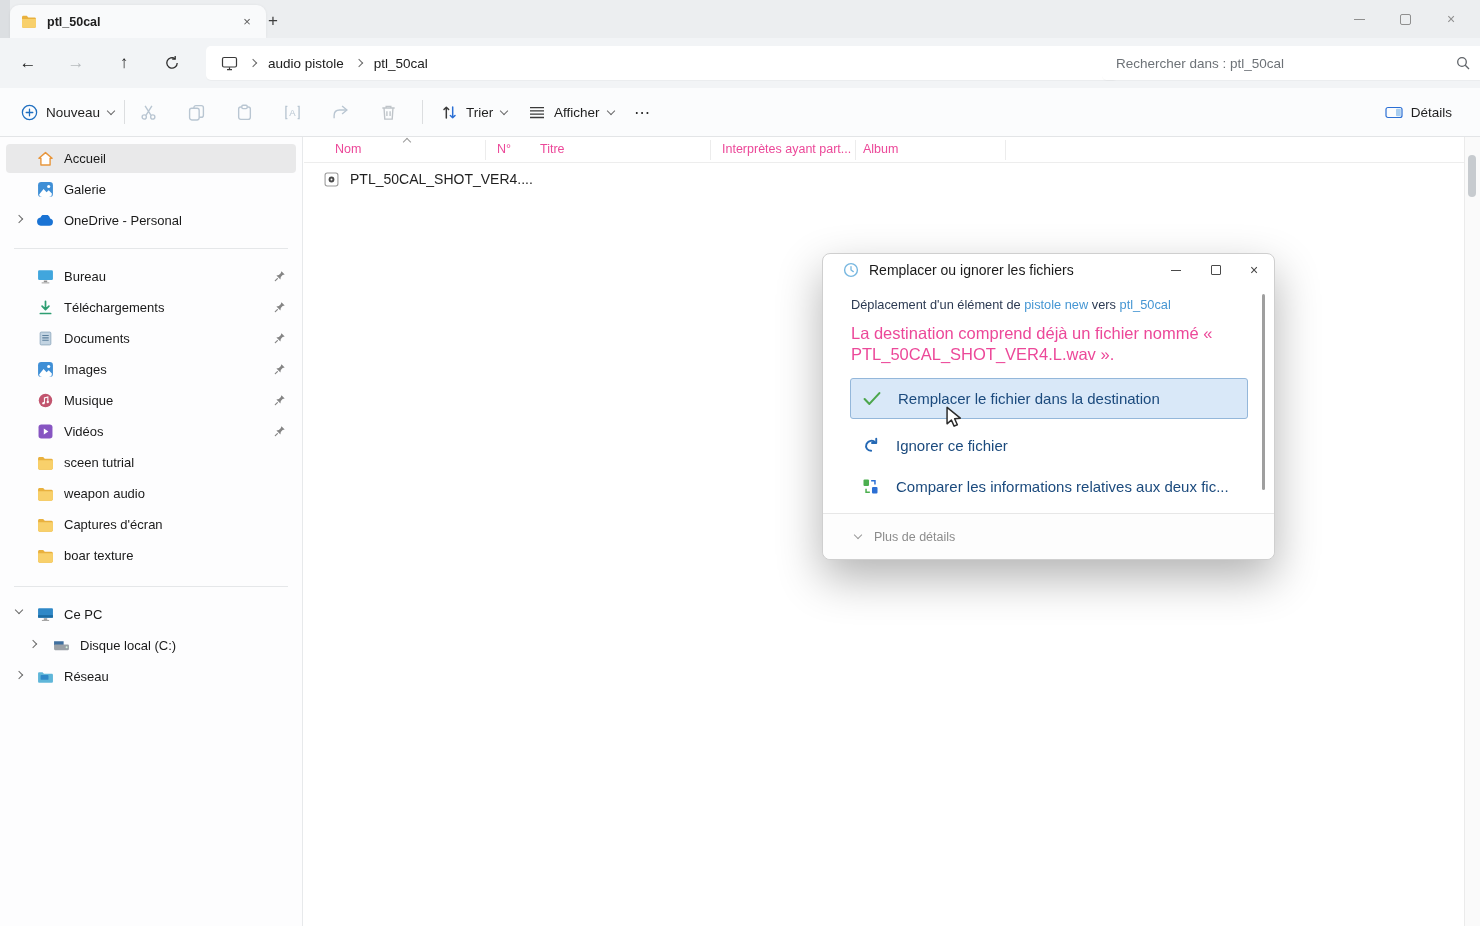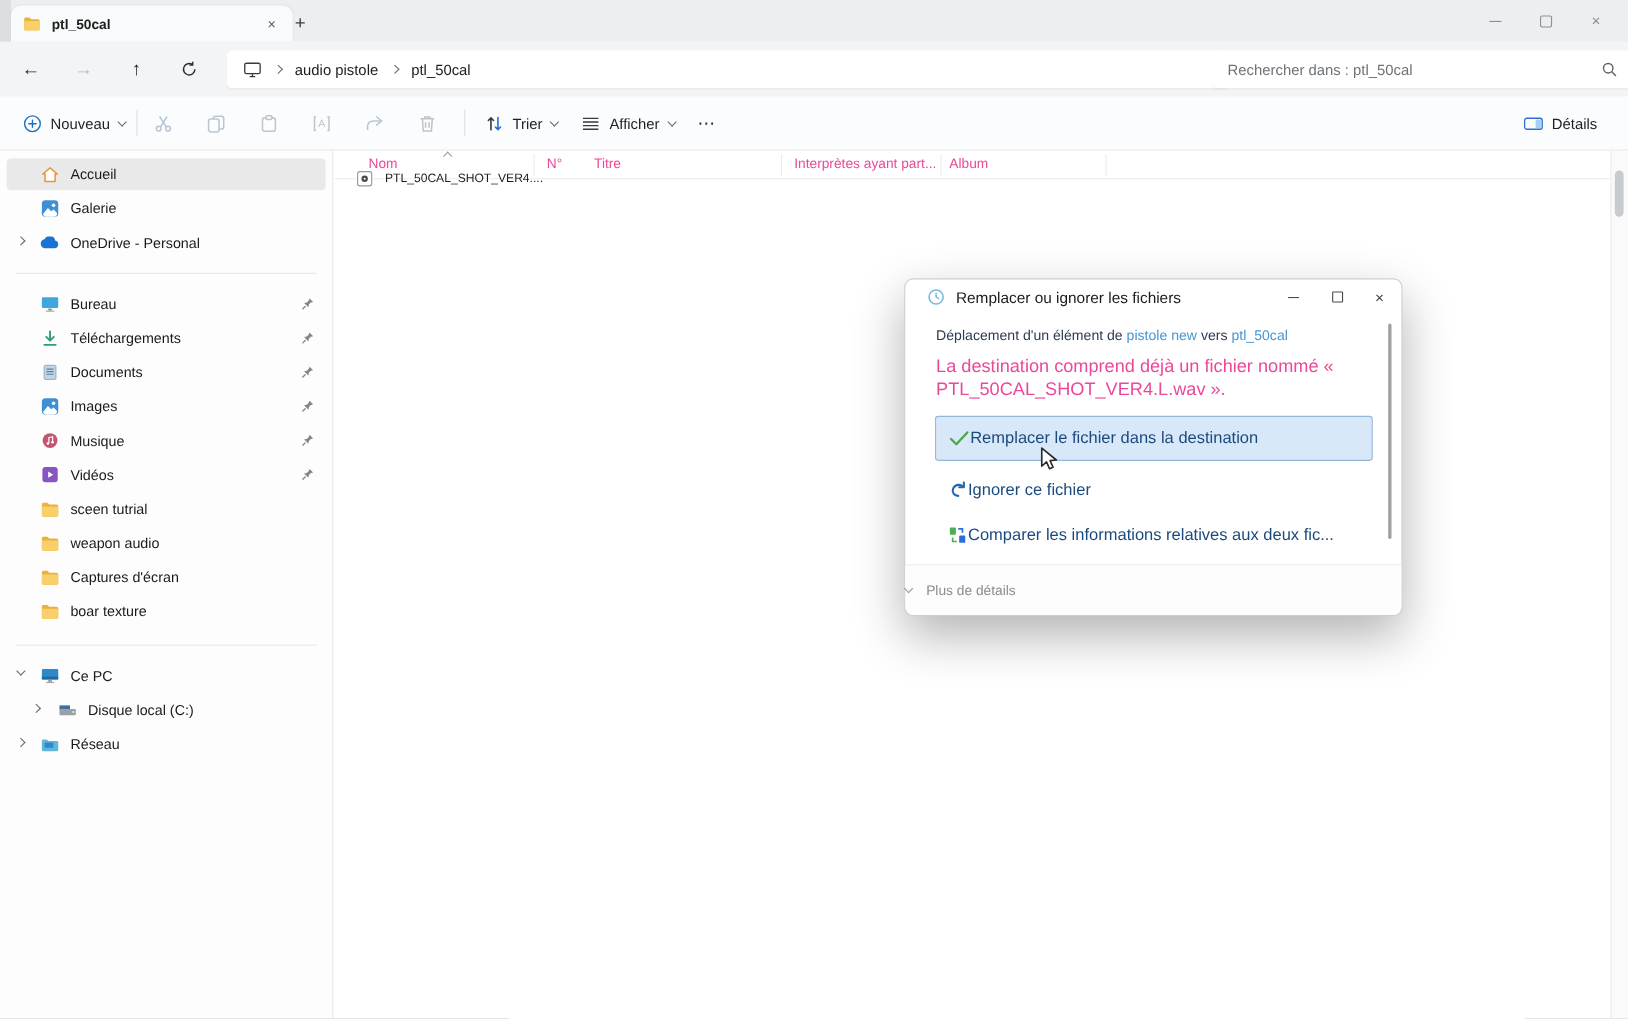--- a/index.html
+++ b/index.html
@@ -61,47 +61,47 @@
   .srow .pin{position:absolute;right:10px;top:8px;}
   .sdiv{height:1px;background:#e5e7e9;margin:13px 14px;}
   .ic{display:inline-flex;width:18px;height:18px;align-items:center;justify-content:center;flex:none;}
 
   
   .main{position:absolute;left:304px;top:137px;right:15px;bottom:0;background:#fff;}
   .cols{position:absolute;left:0;top:0;right:0;height:25px;border-bottom:1px solid #ededed;font-size:12.5px;color:#ec4899;}
   .colh{position:absolute;top:5px;}
   .colsep{position:absolute;top:3px;width:1px;height:20px;background:#ececec;}
   .sortcaret{position:absolute;left:100px;top:2px;}
-  .filerow{position:absolute;left:18px;top:16px;display:flex;align-items:center;gap:10px;font-size:11px;color:#1f1f1f;}
+  .filerow{position:absolute;left:18px;top:33px;display:flex;align-items:center;gap:10px;font-size:14px;color:#1f1f1f;}
 
   
   .vscroll{position:absolute;right:0;top:137px;width:15px;bottom:0;background:#fafafa;border-left:1px solid #ebebeb;}
   .vthumb{position:absolute;left:3px;top:18px;width:8px;height:42px;background:#c7cbcf;border-radius:4px;}
 
   
   .dialog{position:absolute;left:822px;top:253px;width:453px;height:307px;background:#fff;
           border:1px solid #cfcfcf;border-radius:8px;box-shadow:0 18px 45px rgba(0,0,0,.30);box-sizing:border-box;}
   .dtitle{position:absolute;left:0;top:0;right:0;height:32px;display:flex;align-items:center;gap:9px;
           padding:0 19px;font-size:14px;color:#1b1b1b;}
   .dctrl{position:absolute;top:5px;width:24px;height:22px;display:flex;align-items:center;justify-content:center;
          color:#454545;font-size:14px;}
   .dline{display:inline-block;width:10px;border-top:1.3px solid #4a4a4a;}
   .dsq{display:inline-block;width:8px;height:8px;border:1.3px solid #4a4a4a;border-radius:1px;}
   .dbody{position:absolute;left:0;top:32px;right:0;bottom:46px;}
   .dstatus{position:absolute;left:28px;top:11px;font-size:12.8px;color:#2c3a52;white-space:nowrap;}
   .dlink{color:#4596d3;}
   .dheading{position:absolute;left:28px;top:37px;width:394px;font-size:16.5px;line-height:21px;color:#ec4899;}
-  .opt{display:flex;align-items:center;gap:1px;font-size:15px;color:#1b4a7d;}
+  .opt{display:flex;align-items:center;gap:17px;font-size:15px;color:#1b4a7d;}
   .opt1{position:absolute;left:27px;top:92px;width:372px;height:39px;padding:0 12px;
         background:#d9e8f8;border:1px solid #94b7da;border-radius:3px;}
   .opt2{position:absolute;left:38px;top:146px;height:26px;}
   .opt3{position:absolute;left:38px;top:187px;height:26px;}
   .dscroll{position:absolute;right:9px;top:8px;width:3px;height:196px;background:#9f9f9f;border-radius:2px;}
   .dfooter{position:absolute;left:0;right:0;bottom:0;height:46px;border-top:1px solid #e7e7e7;background:#fdfdfd;
-           border-radius:0 0 8px 8px;display:flex;align-items:center;gap:13px;
+           border-radius:0 0 8px 8px;display:flex;align-items:center;gap:13px;padding-left:32px;
            font-size:12.5px;color:#8c8c8c;box-sizing:border-box;}
 
   .cursor{position:absolute;left:944px;top:406px;pointer-events:none;}
 </style>
 </head>
 <body>
 
 <div class="screen">
 
   <div class="tabbar">

